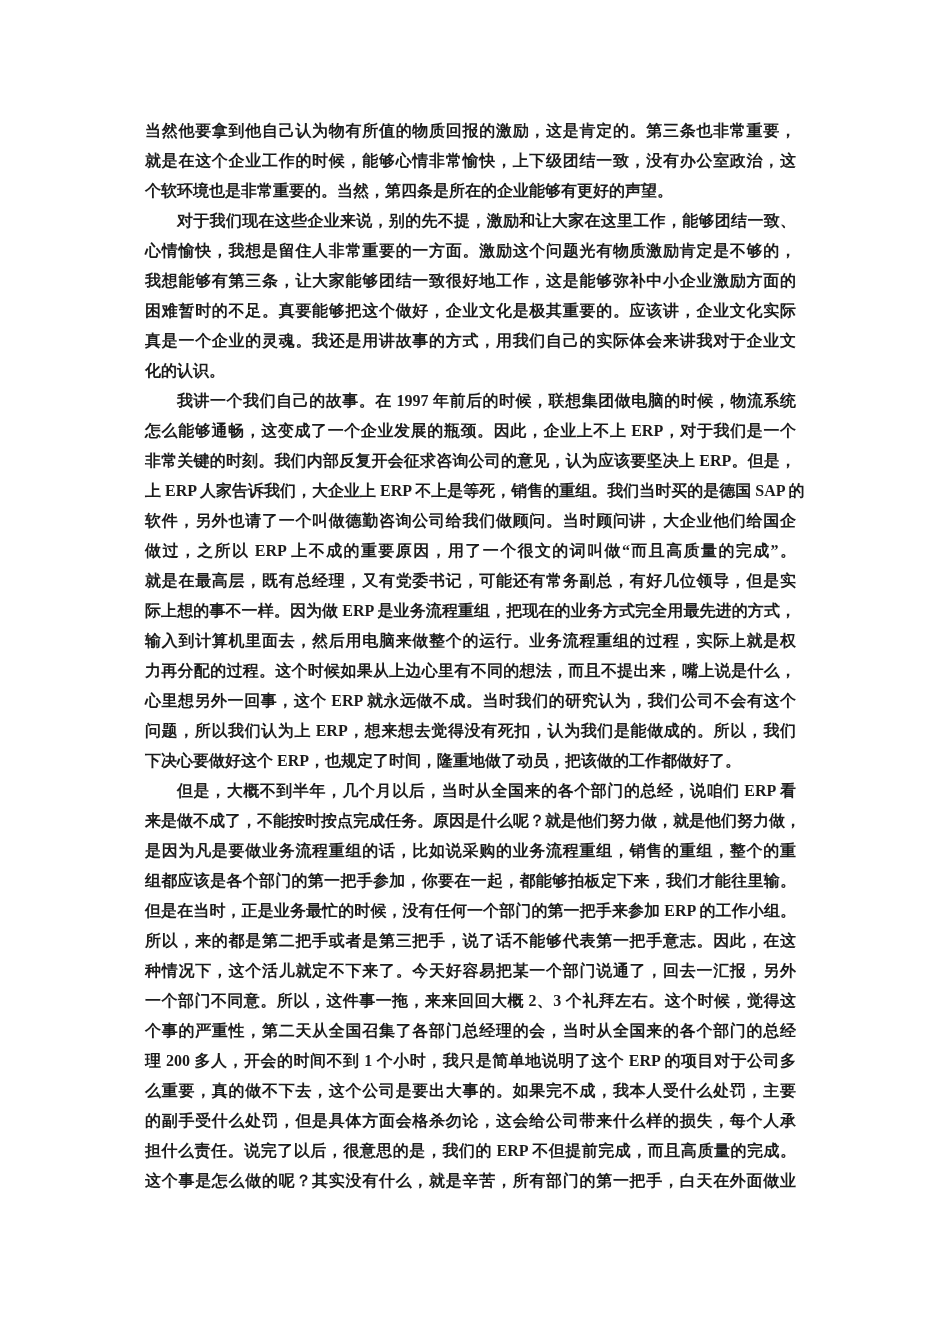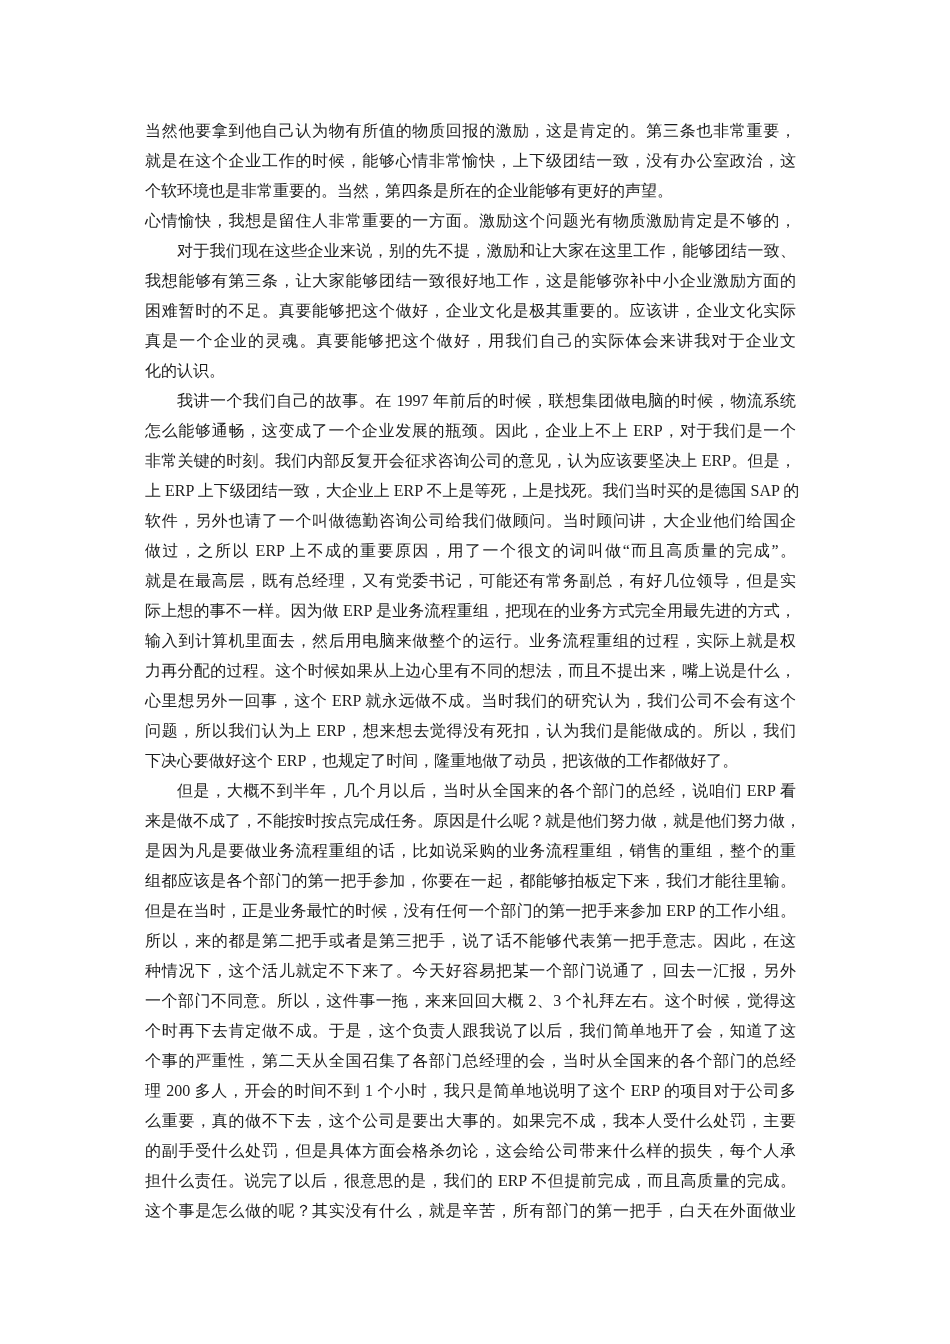--- a/index.html
+++ b/index.html
@@ -18,65 +18,65 @@
     width: 651px;
     color: #1c1c1c;
     font-size: 16px;
     line-height: 30px;
   }
   .line {
     height: 30px;
     text-align: justify;
     text-align-last: justify;
     white-space: nowrap;
+    font-weight: bold;
   }
   .line.indent { text-indent: 32px; }
   .line.end {
     text-align: center;
     text-align-last: left;
   }
 </style>
 </head>
 <body>
 
 <div class="text-block">
 
   <div class="line">当然他要拿到他自己认为物有所值的物质回报的激励，这是肯定的。第三条也非常重要，</div>
   <div class="line">就是在这个企业工作的时候，能够心情非常愉快，上下级团结一致，没有办公室政治，这</div>
   <div class="line end">个软环境也是非常重要的。当然，第四条是所在的企业能够有更好的声望。</div>
 
+  <div class="line indent">对于我们现在这些企业来说，别的先不提，激励和让大家在这里工作，能够团结一致、</div>
   <div class="line">心情愉快，我想是留住人非常重要的一方面。激励这个问题光有物质激励肯定是不够的，</div>
-  <div class="line indent">对于我们现在这些企业来说，别的先不提，激励和让大家在这里工作，能够团结一致、</div>
   <div class="line">我想能够有第三条，让大家能够团结一致很好地工作，这是能够弥补中小企业激励方面的</div>
   <div class="line">困难暂时的不足。真要能够把这个做好，企业文化是极其重要的。应该讲，企业文化实际</div>
-  <div class="line">真是一个企业的灵魂。真要能够把这个做好，用我们自己的实际体会来讲我对于企业文</div>
+  <div class="line">真是一个企业的灵魂。我还是用讲故事的方式，用我们自己的实际体会来讲我对于企业文</div>
   <div class="line end">化的认识。</div>
 
   <div class="line indent">我讲一个我们自己的故事。在 1997 年前后的时候，联想集团做电脑的时候，物流系统</div>
   <div class="line">怎么能够通畅，这变成了一个企业发展的瓶颈。因此，企业上不上 ERP，对于我们是一个</div>
   <div class="line">非常关键的时刻。我们内部反复开会征求咨询公司的意见，认为应该要坚决上 ERP。但是，</div>
-  <div class="line">上 ERP 上下级团结一致，大企业上 ERP 不上是等死，上是找死。我们当时买的是德国 SAP 的</div>
+  <div class="line">上 ERP 人家告诉我们，大企业上 ERP 不上是等死，销售的重组。我们当时买的是德国 SAP 的</div>
   <div class="line">软件，另外也请了一个叫做德勤咨询公司给我们做顾问。当时顾问讲，大企业他们给国企</div>
   <div class="line">做过，之所以 ERP 上不成的重要原因，用了一个很文的词叫做“而且高质量的完成”。</div>
   <div class="line">就是在最高层，既有总经理，又有党委书记，可能还有常务副总，有好几位领导，但是实</div>
   <div class="line">际上想的事不一样。因为做 ERP 是业务流程重组，把现在的业务方式完全用最先进的方式，</div>
   <div class="line">输入到计算机里面去，然后用电脑来做整个的运行。业务流程重组的过程，实际上就是权</div>
   <div class="line">力再分配的过程。这个时候如果从上边心里有不同的想法，而且不提出来，嘴上说是什么，</div>
   <div class="line">心里想另外一回事，这个 ERP 就永远做不成。当时我们的研究认为，我们公司不会有这个</div>
   <div class="line">问题，所以我们认为上 ERP，想来想去觉得没有死扣，认为我们是能做成的。所以，我们</div>
   <div class="line end">下决心要做好这个 ERP，也规定了时间，隆重地做了动员，把该做的工作都做好了。</div>
 
   <div class="line indent">但是，大概不到半年，几个月以后，当时从全国来的各个部门的总经，说咱们 ERP 看</div>
   <div class="line">来是做不成了，不能按时按点完成任务。原因是什么呢？就是他们努力做，就是他们努力做，</div>
   <div class="line">是因为凡是要做业务流程重组的话，比如说采购的业务流程重组，销售的重组，整个的重</div>
   <div class="line">组都应该是各个部门的第一把手参加，你要在一起，都能够拍板定下来，我们才能往里输。</div>
   <div class="line">但是在当时，正是业务最忙的时候，没有任何一个部门的第一把手来参加 ERP 的工作小组。</div>
   <div class="line">所以，来的都是第二把手或者是第三把手，说了话不能够代表第一把手意志。因此，在这</div>
   <div class="line">种情况下，这个活儿就定不下来了。今天好容易把某一个部门说通了，回去一汇报，另外</div>
   <div class="line">一个部门不同意。所以，这件事一拖，来来回回大概 2、3 个礼拜左右。这个时候，觉得这</div>
-  <div class="line">个时再下去肯定做不成。于是，这个负责人跟我说了以后，我们简单地开了会，知道了这</div>
   <div class="line">个事的严重性，第二天从全国召集了各部门总经理的会，当时从全国来的各个部门的总经</div>
   <div class="line">理 200 多人，开会的时间不到 1 个小时，我只是简单地说明了这个 ERP 的项目对于公司多</div>
   <div class="line">么重要，真的做不下去，这个公司是要出大事的。如果完不成，我本人受什么处罚，主要</div>
   <div class="line">的副手受什么处罚，但是具体方面会格杀勿论，这会给公司带来什么样的损失，每个人承</div>
   <div class="line">担什么责任。说完了以后，很意思的是，我们的 ERP 不但提前完成，而且高质量的完成。</div>
   <div class="line">这个事是怎么做的呢？其实没有什么，就是辛苦，所有部门的第一把手，白天在外面做业</div>
 </div>
 
 </body></html>

